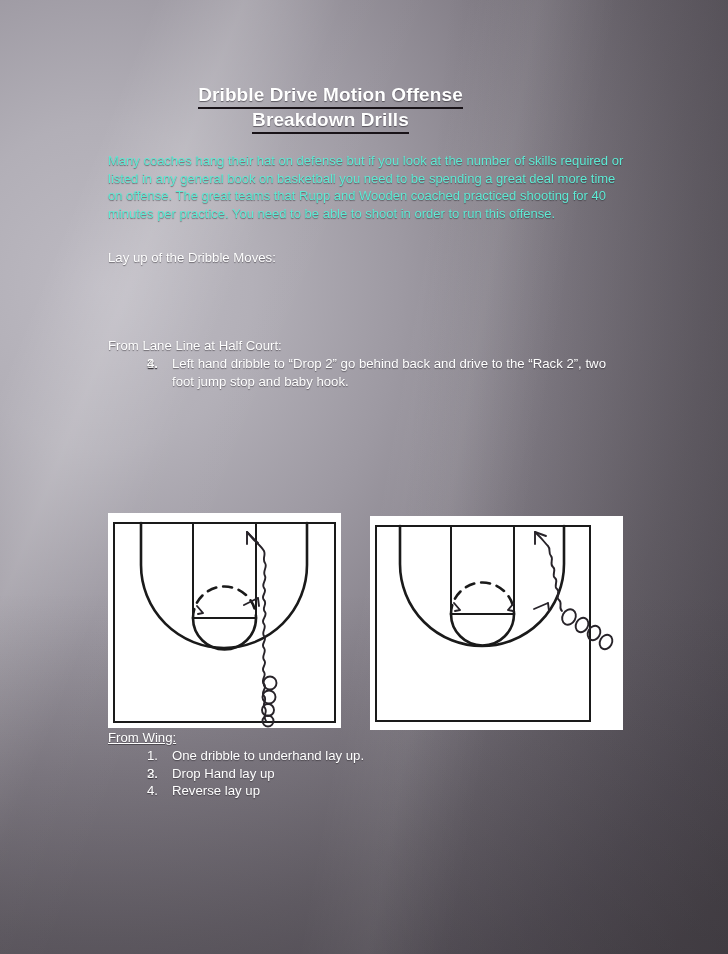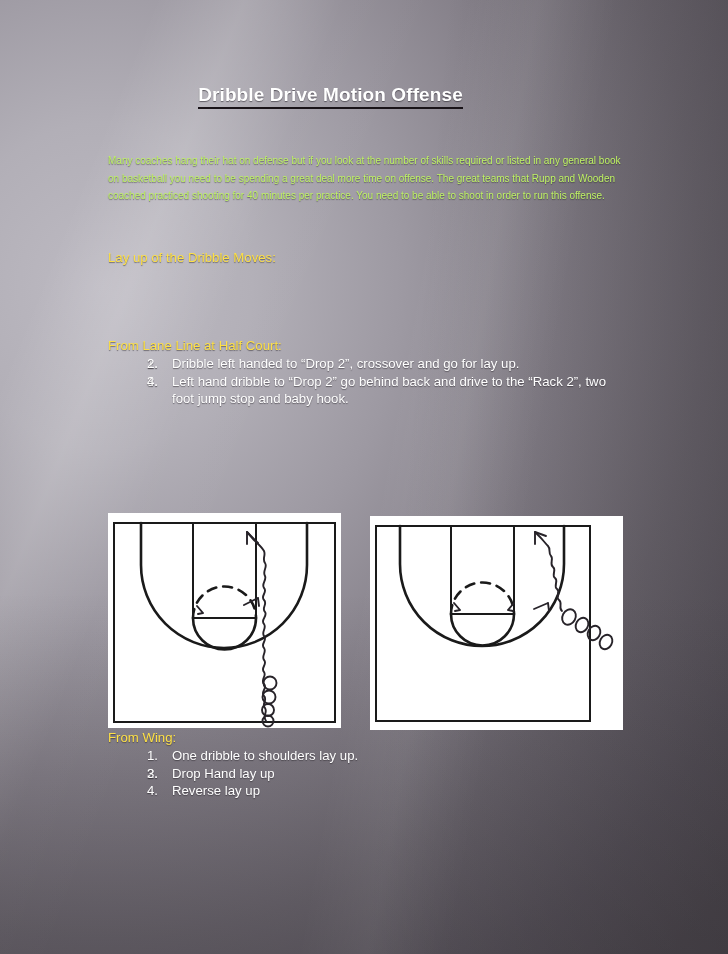--- a/index.html
+++ b/index.html
@@ -97,29 +97,29 @@
     letter-spacing: 0.1px;
     border-bottom: 2px solid #191318;
     padding-bottom: 1px;
     text-shadow: 0 1px 1px rgba(30,26,32,0.55);
   }
 
   .para {
     position: absolute;
     left: 108px;
     width: 516px;
-    color: #bef264;
-    font-size: 10px;
+    color: #5eead4;
+    font-size: 13px;
     line-height: 17.6px;
     text-shadow: 0 1px 1px rgba(30,26,32,0.5);
   }
   .heading-line {
     position: absolute;
     left: 108px;
-    color: #fde047;
+    color: #ffffff;
     font-size: 13.2px;
     line-height: 17.6px;
     text-shadow: 0 1px 1px rgba(30,26,32,0.5);
   }
 
   ol.numlist {
     position: absolute;
     margin: 0;
     padding: 0;
     list-style: none;
@@ -190,35 +190,35 @@
   <div class="bg-layer bg-streak-a"></div>
   <div class="bg-layer bg-streak-b"></div>
   <div class="bg-layer bg-darken-right"></div>
   <div class="bg-layer bg-darken-bottom"></div>
 
   <div id="content">
 
     <div class="title-block">
       <div class="title-line">Dribble Drive Motion Offense</div>
       <br>
+      <div class="title-line">Breakdown Drills</div>
     </div>
 
     <div class="para" style="top:152px;">Many coaches hang their hat on defense but if you look at the number of skills required or listed in any general book on basketball you need to be spending a great deal more time on offense. The great teams that Rupp and Wooden coached practiced shooting for 40 minutes per practice. You need to be able to shoot in order to run this offense.</div>
 
     <div class="heading-line" style="top:249px;">Lay up of the Dribble Moves:</div>
 
     <div class="heading-line" style="top:337px;">From Lane Line at Half Court:</div>
 
     <ol class="numlist" style="left:136px; top:355px; width:492px;">
       <li>
         <span class="num">1.</span>
       </li>
       <li>
         <span class="num">2.</span>
-        <span>Dribble left handed to “Drop 2”, crossover and go for lay up.</span>
       </li>
       <li>
         <span class="num">3.</span>
       </li>
       <li>
         <span class="num">4.</span>
         <span>Left hand dribble to “Drop 2” go behind back and drive to the “Rack 2”, two foot jump stop and baby hook.</span>
       </li>
     </ol>
 
@@ -292,26 +292,26 @@
 
           <path class="path-line" d="M165 16 L176 20 M165 16 L165 28"></path>
 
           <path class="path-line" d="M178 87 L164 93 M178 87 L179 95"></path>
           <path class="path-line" d="M90 94 L84 87 M90 94 L85 95"></path>
           <path class="path-line" d="M138 94 L144 87 M138 94 L143 95"></path>
         </g>
       </svg>
     </div>
 
-    <div class="heading-line" style="top:729px;">From Wing:</div>
+    <div class="heading-line" style="top:729px;text-decoration:underline;">From Wing:</div>
 
     <ol class="numlist" style="left:136px; top:747px; width:400px;">
       <li>
         <span class="num">1.</span>
-        <span>One dribble to shoulders lay up.</span>
+        <span>One dribble to underhand lay up.</span>
       </li>
       <li>
         <span class="num">2.</span>
       </li>
       <li>
         <span class="num">3.</span>
         <span>Drop Hand lay up</span>
       </li>
       <li>
         <span class="num">4.</span>

